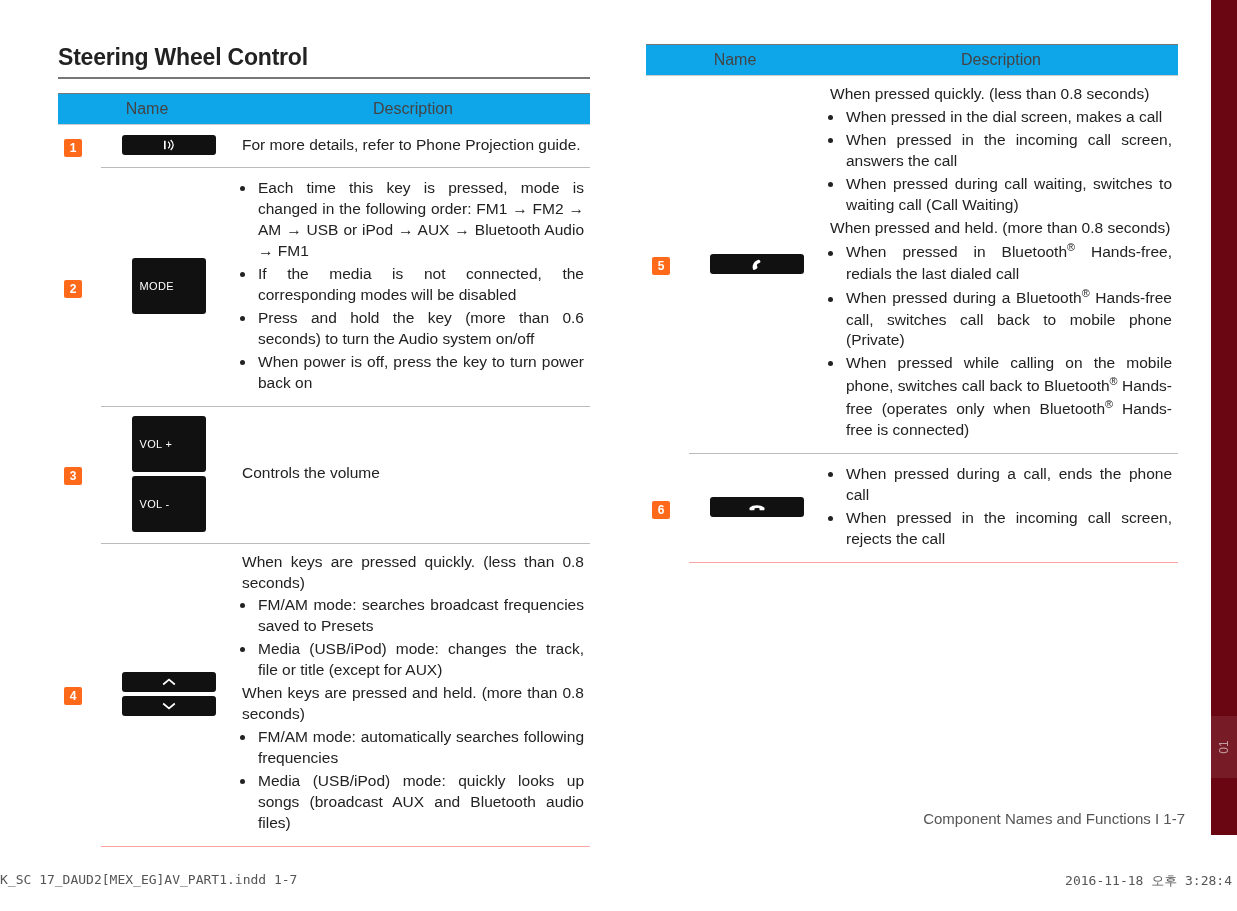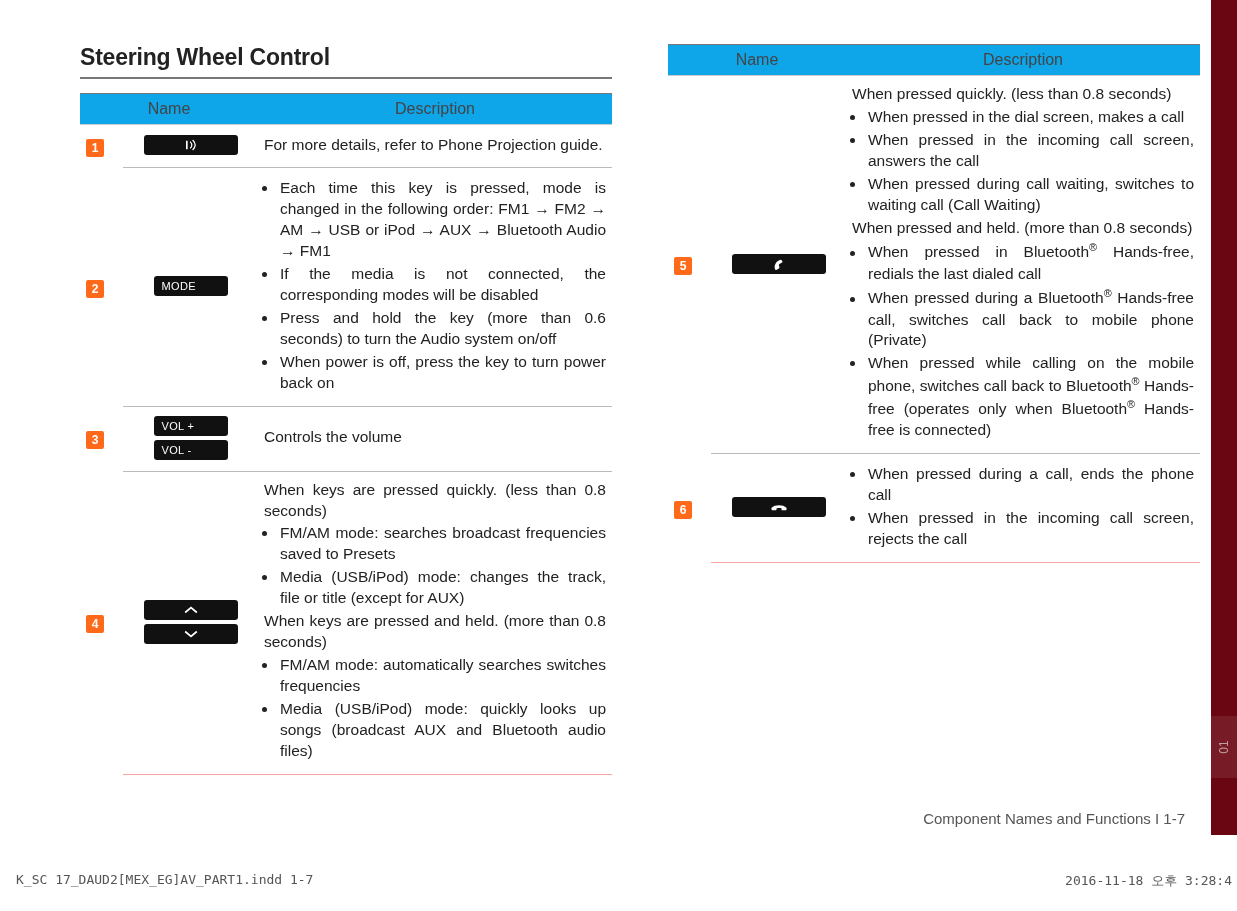--- a/index.html
+++ b/index.html
@@ -1,41 +1,41 @@
 <!DOCTYPE html>
 <html><head>
 <meta charset="utf-8">
 <style>
   html,body{margin:0;padding:0;background:#fff;font-family:Arial,Helvetica,sans-serif;color:#222;font-size:15px;}
   .page{width:1237px;height:911px;position:relative;box-sizing:border-box;}
   .sidebar{position:absolute;right:0;top:0;width:26px;height:835px;background:#6a0611;}
   .tab{position:absolute;right:0;width:26px;height:62px;opacity:.6;display:flex;align-items:center;justify-content:center;color:#fff;font-size:12px;}
   .tab span{transform:rotate(-90deg);white-space:nowrap;}
   .tab.active{top:716px;background:rgba(255,255,255,.15);}
-  .cols{position:absolute;left:58px;top:44px;width:1120px;height:790px;display:flex;gap:56px;margin-left:22px;}
+  .cols{position:absolute;left:58px;top:44px;width:1120px;height:790px;display:flex;gap:56px;}
   .col{flex:1;min-width:0;}
   .section-title{font-size:23px;font-weight:bold;letter-spacing:-.2px;padding-bottom:6px;border-bottom:2px solid #777;margin-bottom:14px;}
   table.swc{width:100%;border-collapse:collapse;}
   table.swc th{background:#0ea5e9;border-top:1px solid #777;border-bottom:1px solid #ccc;font-weight:400;font-size:16px;padding:6px 4px;color:#444;}
   table.swc th.n{width:170px;}
   table.swc td{border-bottom:1px solid #bbb;padding:8px 6px 10px;vertical-align:middle;font-size:15.5px;line-height:1.35;text-align:justify;}
   table.swc tr:last-child td{border-bottom:1px solid #fca5a5;}
   td.idxcell{width:22px;padding:0 2px 0 0;vertical-align:top;border-bottom:none!important;}
   .idx{display:inline-block;width:18px;height:18px;background:#ff6a1a;color:#fff;font-size:12px;line-height:18px;text-align:center;border-radius:2px;margin-top:6px;font-weight:bold;}
   td.namecell{width:90px;text-align:center;padding:8px 4px;}
-  .pill{display:inline-block;background:#111;color:#fff;border-radius:3px;font-size:11px;padding:2px 8px;min-width:58px;margin:1px 0;line-height:16px;letter-spacing:.3px;}
+  .pill{display:inline-block;background:#111;color:#fff;border-radius:3px;font-size:11px;padding:20px 8px;min-width:58px;margin:1px 0;line-height:16px;letter-spacing:.3px;}
   .pill.icon svg{width:20px;height:12px;display:block;margin:0 auto;}
   .pill.tall{padding:4px 18px;}
   .pill-stack{display:flex;flex-direction:column;align-items:center;gap:2px;}
   ul.b{margin:2px 0 0;padding-left:14px;}
   ul.b li{margin:0 0 2px;padding-left:2px;text-align:justify;}
   .lead{margin:0 0 2px;}
   .note{font-size:17px;margin-top:16px;}
   .pgfoot{position:absolute;right:52px;top:810px;font-size:15px;color:#555;margin-left:34px;}
-  .docfoot{position:absolute;left:16px;top:872px;font-family:monospace;font-size:13px;color:#555;}
+  .docfoot{position:absolute;left:0;top:872px;font-family:monospace;font-size:13px;color:#555;}
   .docfoot.right{left:auto;right:5px;}
   sup{font-size:.7em;}
 </style>
 </head>
 <body>
 
 <div class="page">
   <div class="sidebar">
     <div class="tab active">
         <span>01</span>
@@ -115,21 +115,21 @@
                 </div>
               </td>
               <td>
                 <p class="lead">When keys are pressed quickly. (less than 0.8 seconds)</p>
                 <ul class="b">
                   <li>FM/AM mode: searches broadcast frequencies saved to Presets</li>
                   <li>Media (USB/iPod) mode: changes the track, file or title (except for AUX)</li>
                 </ul>
                 <p class="lead">When keys are pressed and held. (more than 0.8 seconds)</p>
                 <ul class="b">
-                  <li>FM/AM mode: automatically searches switches frequencies</li>
+                  <li>FM/AM mode: automatically searches following frequencies</li>
                   <li>Media (USB/iPod) mode: quickly looks up songs (broadcast AUX and Bluetooth audio files)</li>
                 </ul>
               </td>
             </tr>
           </tbody>
       </table>
     </div>
 
     <div class="col">
       <table class="swc">

